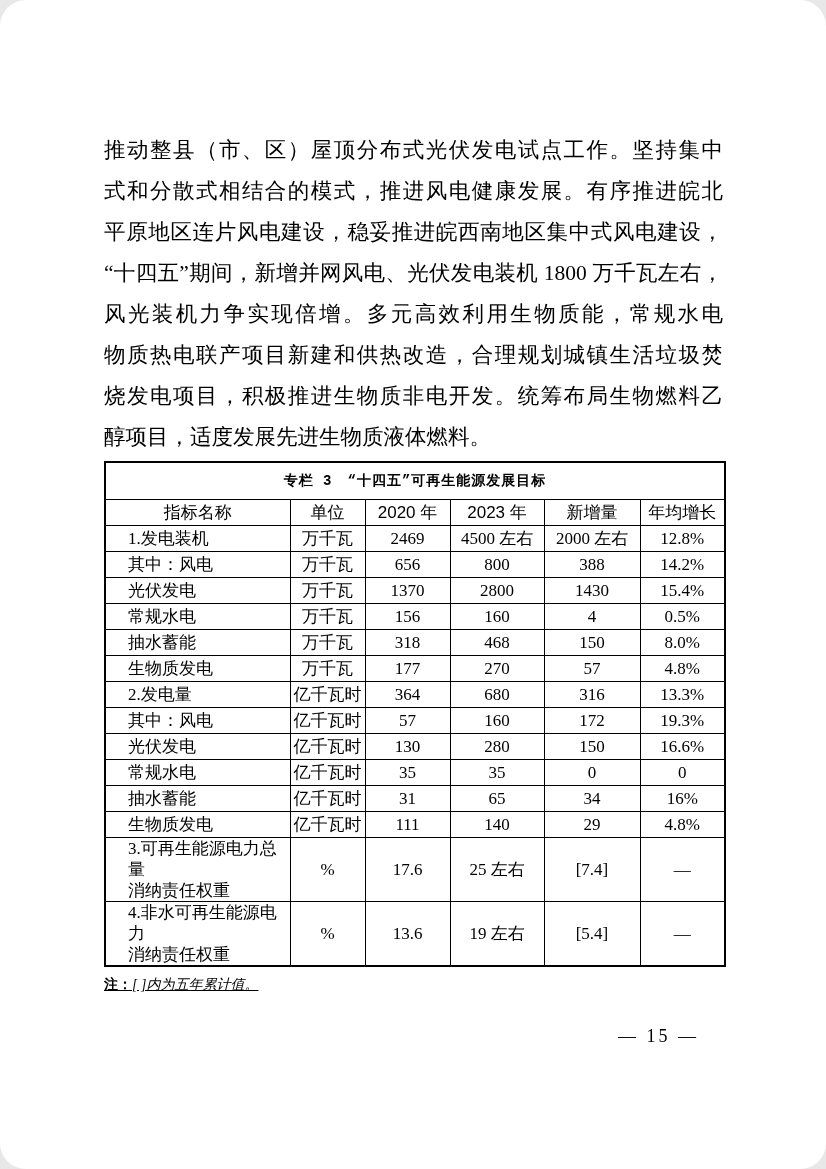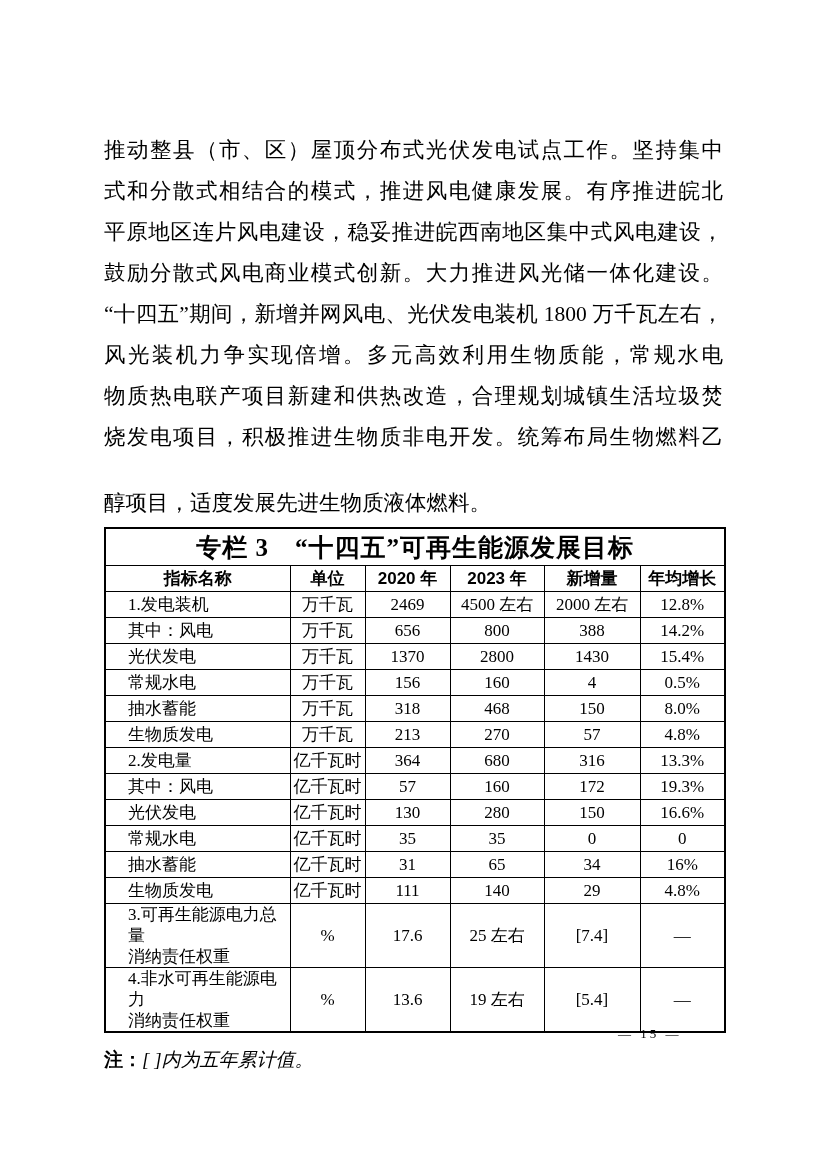--- a/index.html
+++ b/index.html
@@ -4,110 +4,110 @@
 <style>
   html,body{margin:0;padding:0;background:#e8e8e8;}
   .page{
     position:relative;
     width:826px;height:1169px;
     margin:0 auto;
     background:#ffffff;
     color:#000;
     font-family:"Liberation Serif","DejaVu Serif",serif;
     overflow:hidden;
+    border-radius:26px;
   }
   .content{
     position:absolute;
     left:104px;top:130px;
     width:619px;
   }
   
   .body-text .line{
     font-size:21.5px;
     line-height:41px;
     text-align:justify;
     text-align-last:justify;
     white-space:normal;
   }
   .body-text .line.last{
     text-align-last:left;
-    margin-top:25px;
   }
   
   .box-table{
     border-collapse:collapse;
     table-layout:fixed;
     width:620px;
     margin-top:3px;
     border:2px solid #000;
   }
   .box-table td,.box-table th{
     border:1px solid #000;
     text-align:center;
     vertical-align:middle;
     font-size:17px;
     padding:0 2px;
     overflow:hidden;
   }
   .box-table td.title{
-    font-family:Liberation Serif, serif;
+    font-family:Liberation Mono, monospace;
     font-weight:bold;
-    font-size:25px;
+    font-size:14px;
     height:36px;
     letter-spacing:1px;
   }
   .box-table th{
     font-family:"Liberation Sans","DejaVu Sans",sans-serif;
-    font-weight:bold;
+    font-weight:normal;
     height:25px;
   }
   .box-table td{height:25px;}
   .box-table tr.tall td{height:46px;}
   .box-table td.name{
     text-align:left;
     padding-left:22px;
     white-space:pre-line;
     line-height:21px;
   }
   .box-table td.name.sub{
     padding-left:22px;
   }
   
   .note{
-    margin-top:17px;
-    font-size:19px;
+    margin-top:7px;
+    font-size:14px;
     line-height:20px;
+    text-decoration:underline;
   }
   .note-prefix{
     font-weight:bold;
     font-family:"Liberation Sans","DejaVu Sans",sans-serif;
   }
   .note-body{
     font-style:italic;
   }
   
   .page-number{
     position:absolute;
     left:618px;top:1026px;
-    font-size:13px;
+    font-size:18px;
     letter-spacing:3px;
     white-space:nowrap;
   }
 </style>
 </head>
 <body>
 
 <div class="page">
   <div class="content">
 
     <div class="body-text">
         <div class="line">推动整县（市、区）屋顶分布式光伏发电试点工作。坚持集中</div>
         <div class="line">式和分散式相结合的模式，推进风电健康发展。有序推进皖北</div>
         <div class="line">平原地区连片风电建设，稳妥推进皖西南地区集中式风电建设，</div>
-        <div class="line">鼓励分散式风电商业模式创新。大力推进风光储一体化建设。</div>
         <div class="line">“十四五”期间，新增并网风电、光伏发电装机 1800 万千瓦左右，</div>
         <div class="line">风光装机力争实现倍增。多元高效利用生物质能，常规水电</div>
         <div class="line">物质热电联产项目新建和供热改造，合理规划城镇生活垃圾焚</div>
         <div class="line">烧发电项目，积极推进生物质非电开发。统筹布局生物燃料乙</div>
         <div class="line last">醇项目，适度发展先进生物质液体燃料。</div>
       </div>
 
     <table class="box-table">
       <colgroup>
         <col style="width:185px">
@@ -167,21 +167,21 @@
             <td class="name sub">抽水蓄能</td>
             <td>万千瓦</td>
             <td>318</td>
             <td>468</td>
             <td>150</td>
             <td>8.0%</td>
           </tr>
           <tr>
             <td class="name sub">生物质发电</td>
             <td>万千瓦</td>
-            <td>213</td>
+            <td>177</td>
             <td>270</td>
             <td>57</td>
             <td>4.8%</td>
           </tr>
           <tr>
             <td class="name">2.发电量</td>
             <td>亿千瓦时</td>
             <td>364</td>
             <td>680</td>
             <td>316</td>

